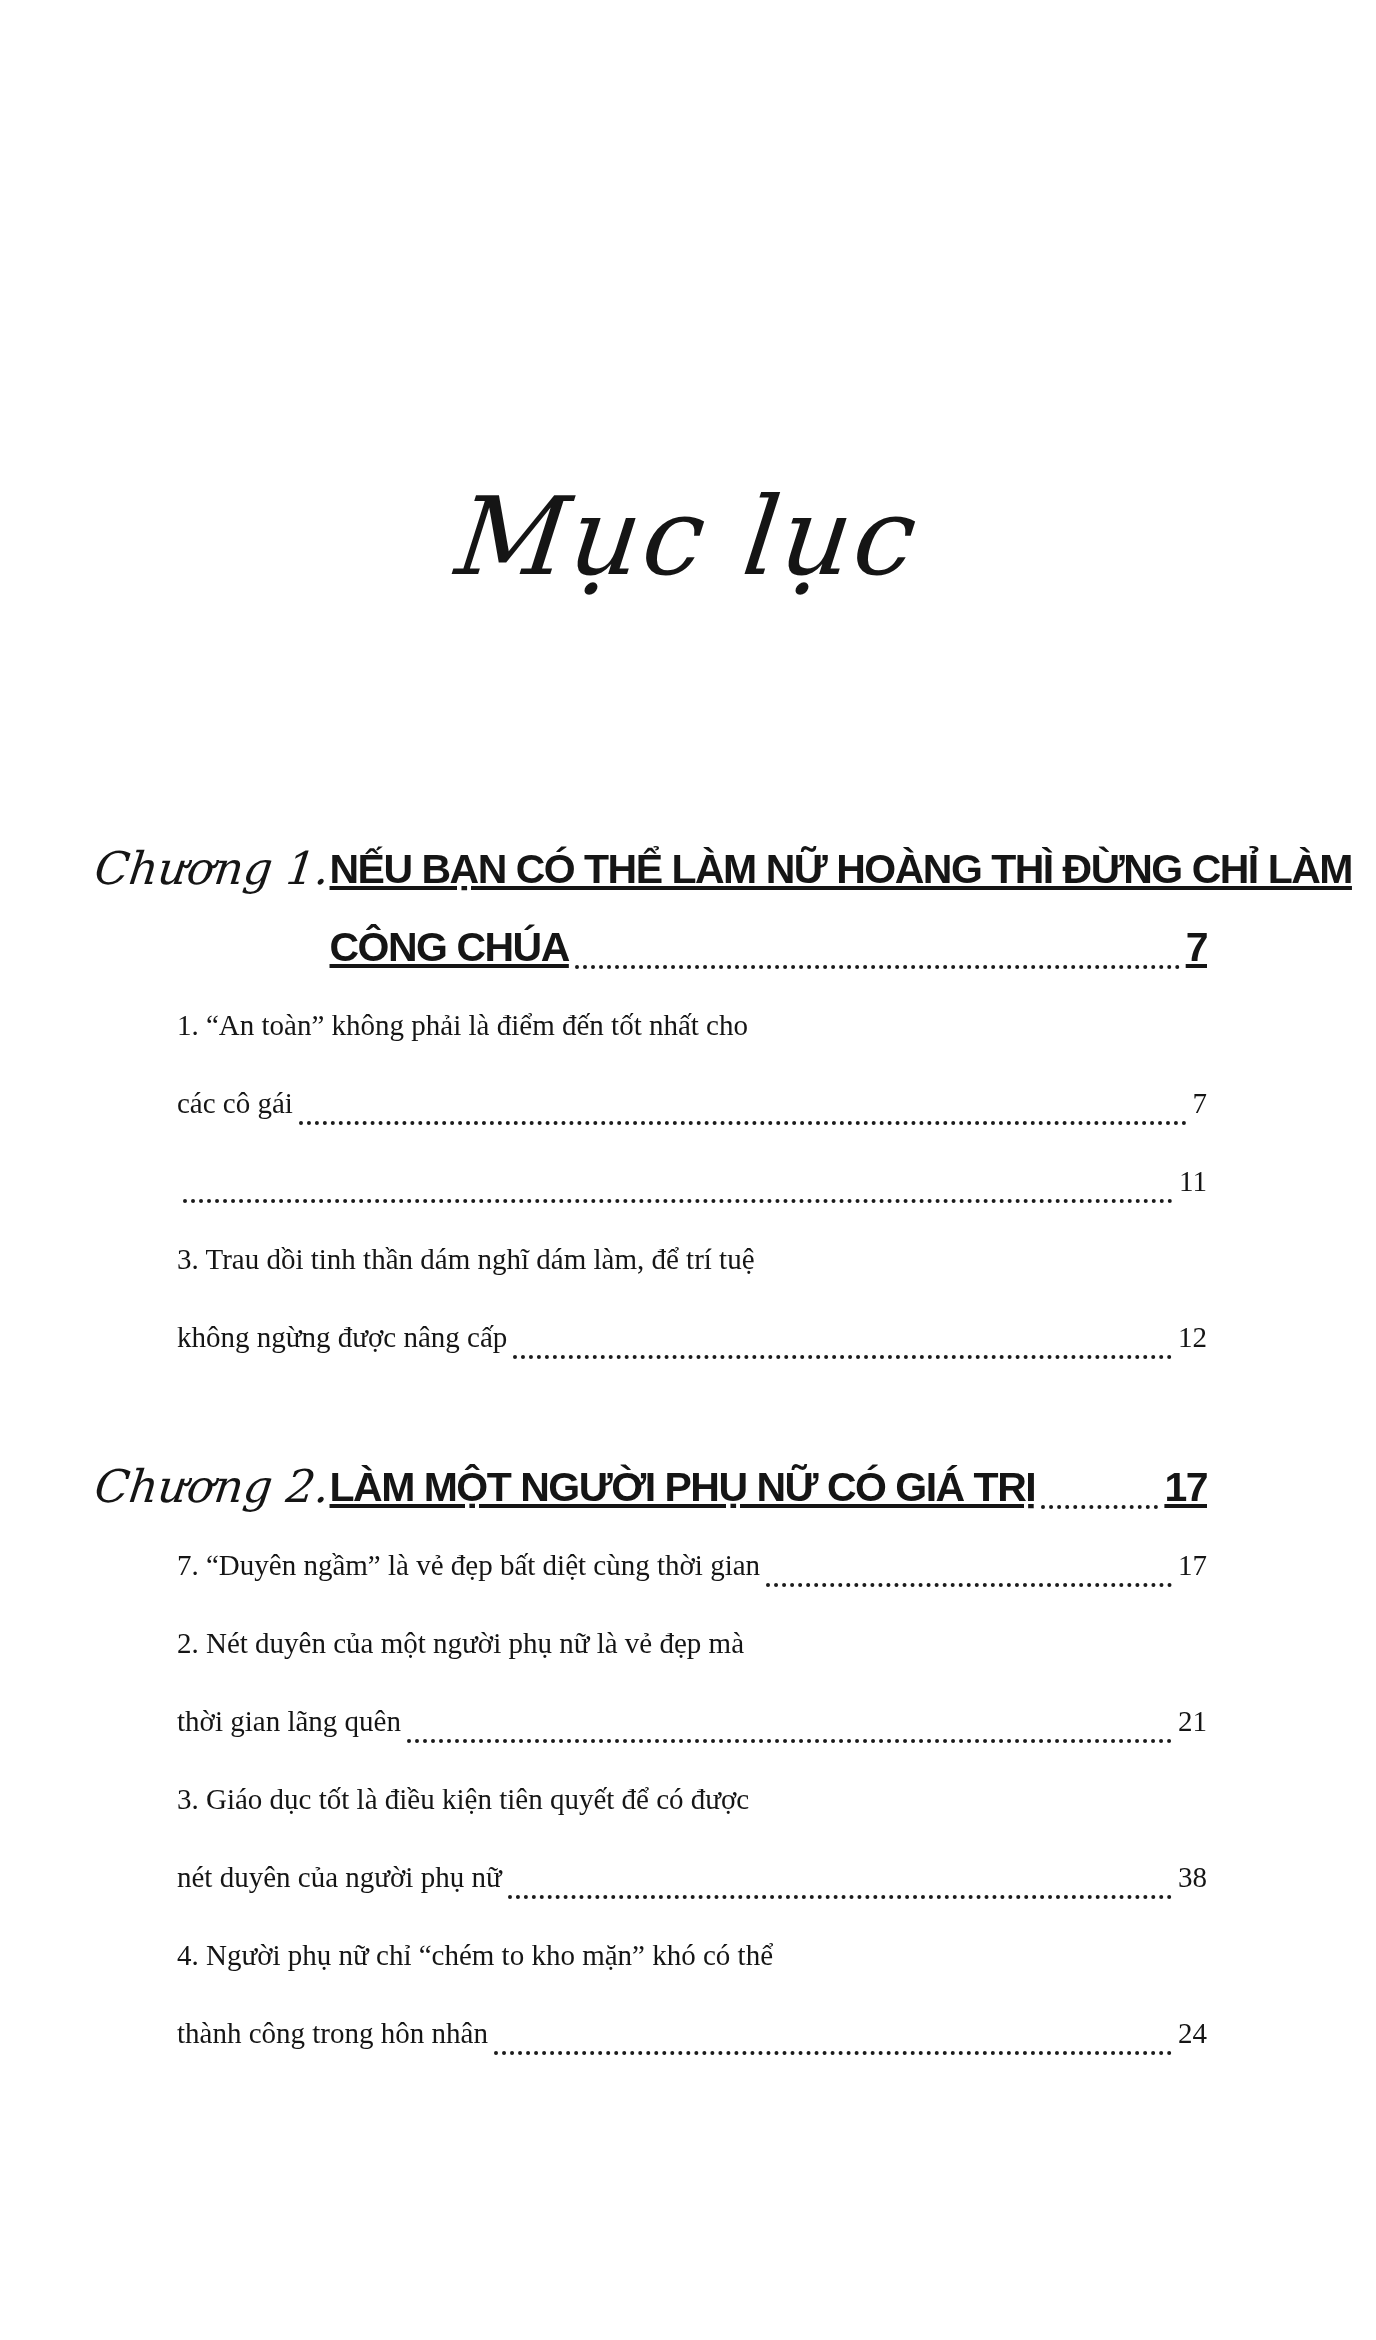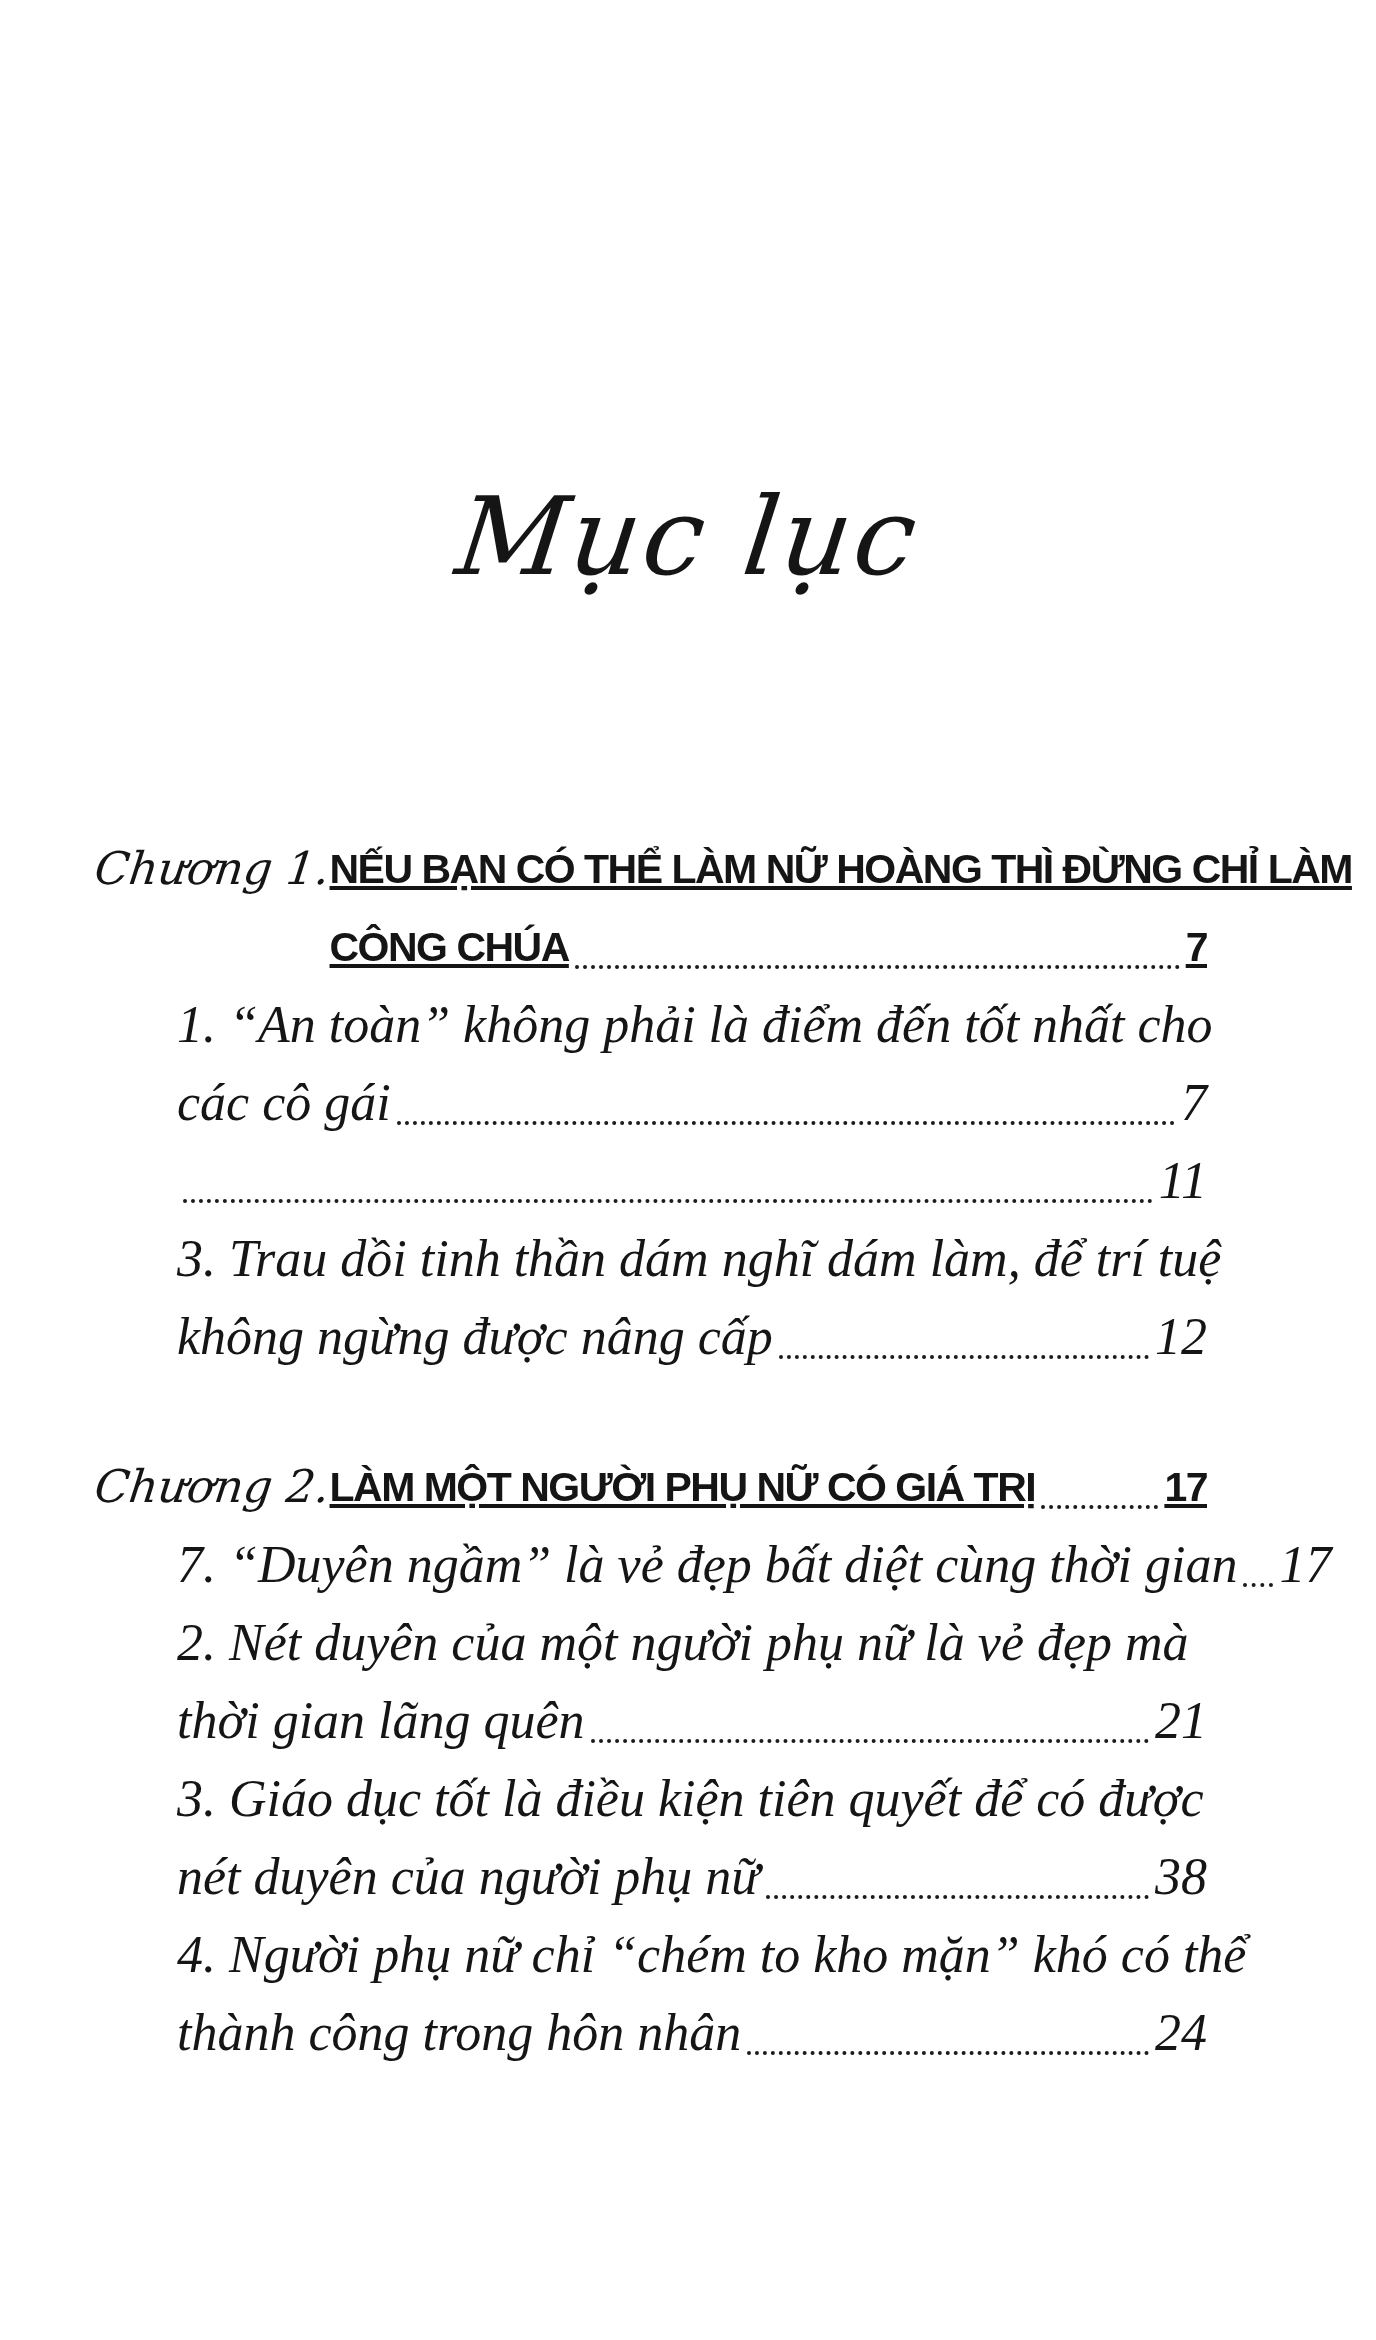--- a/index.html
+++ b/index.html
@@ -59,21 +59,21 @@
     height: 0;
     align-self: flex-end;
     border-bottom: 4px dotted #1b1b1b;
     margin: 0 6px 17px 6px;
     min-width: 30px;
   }
   .pg { line-height: 78px; }
 
   
   .items { padding-left: 82px; }
-  .iline { font-size: 52px; line-height: 78px; white-space: nowrap; font-style: italic; }
+  .iline { font-size: 29px; line-height: 78px; white-space: nowrap; }
   .chapter-2 { margin-top: 72px; }
 </style>
 </head>
 <body>
 
 <div class="toc-title script">Mục lục</div>
 
 <div class="content">
 
   <div class="chapter">

